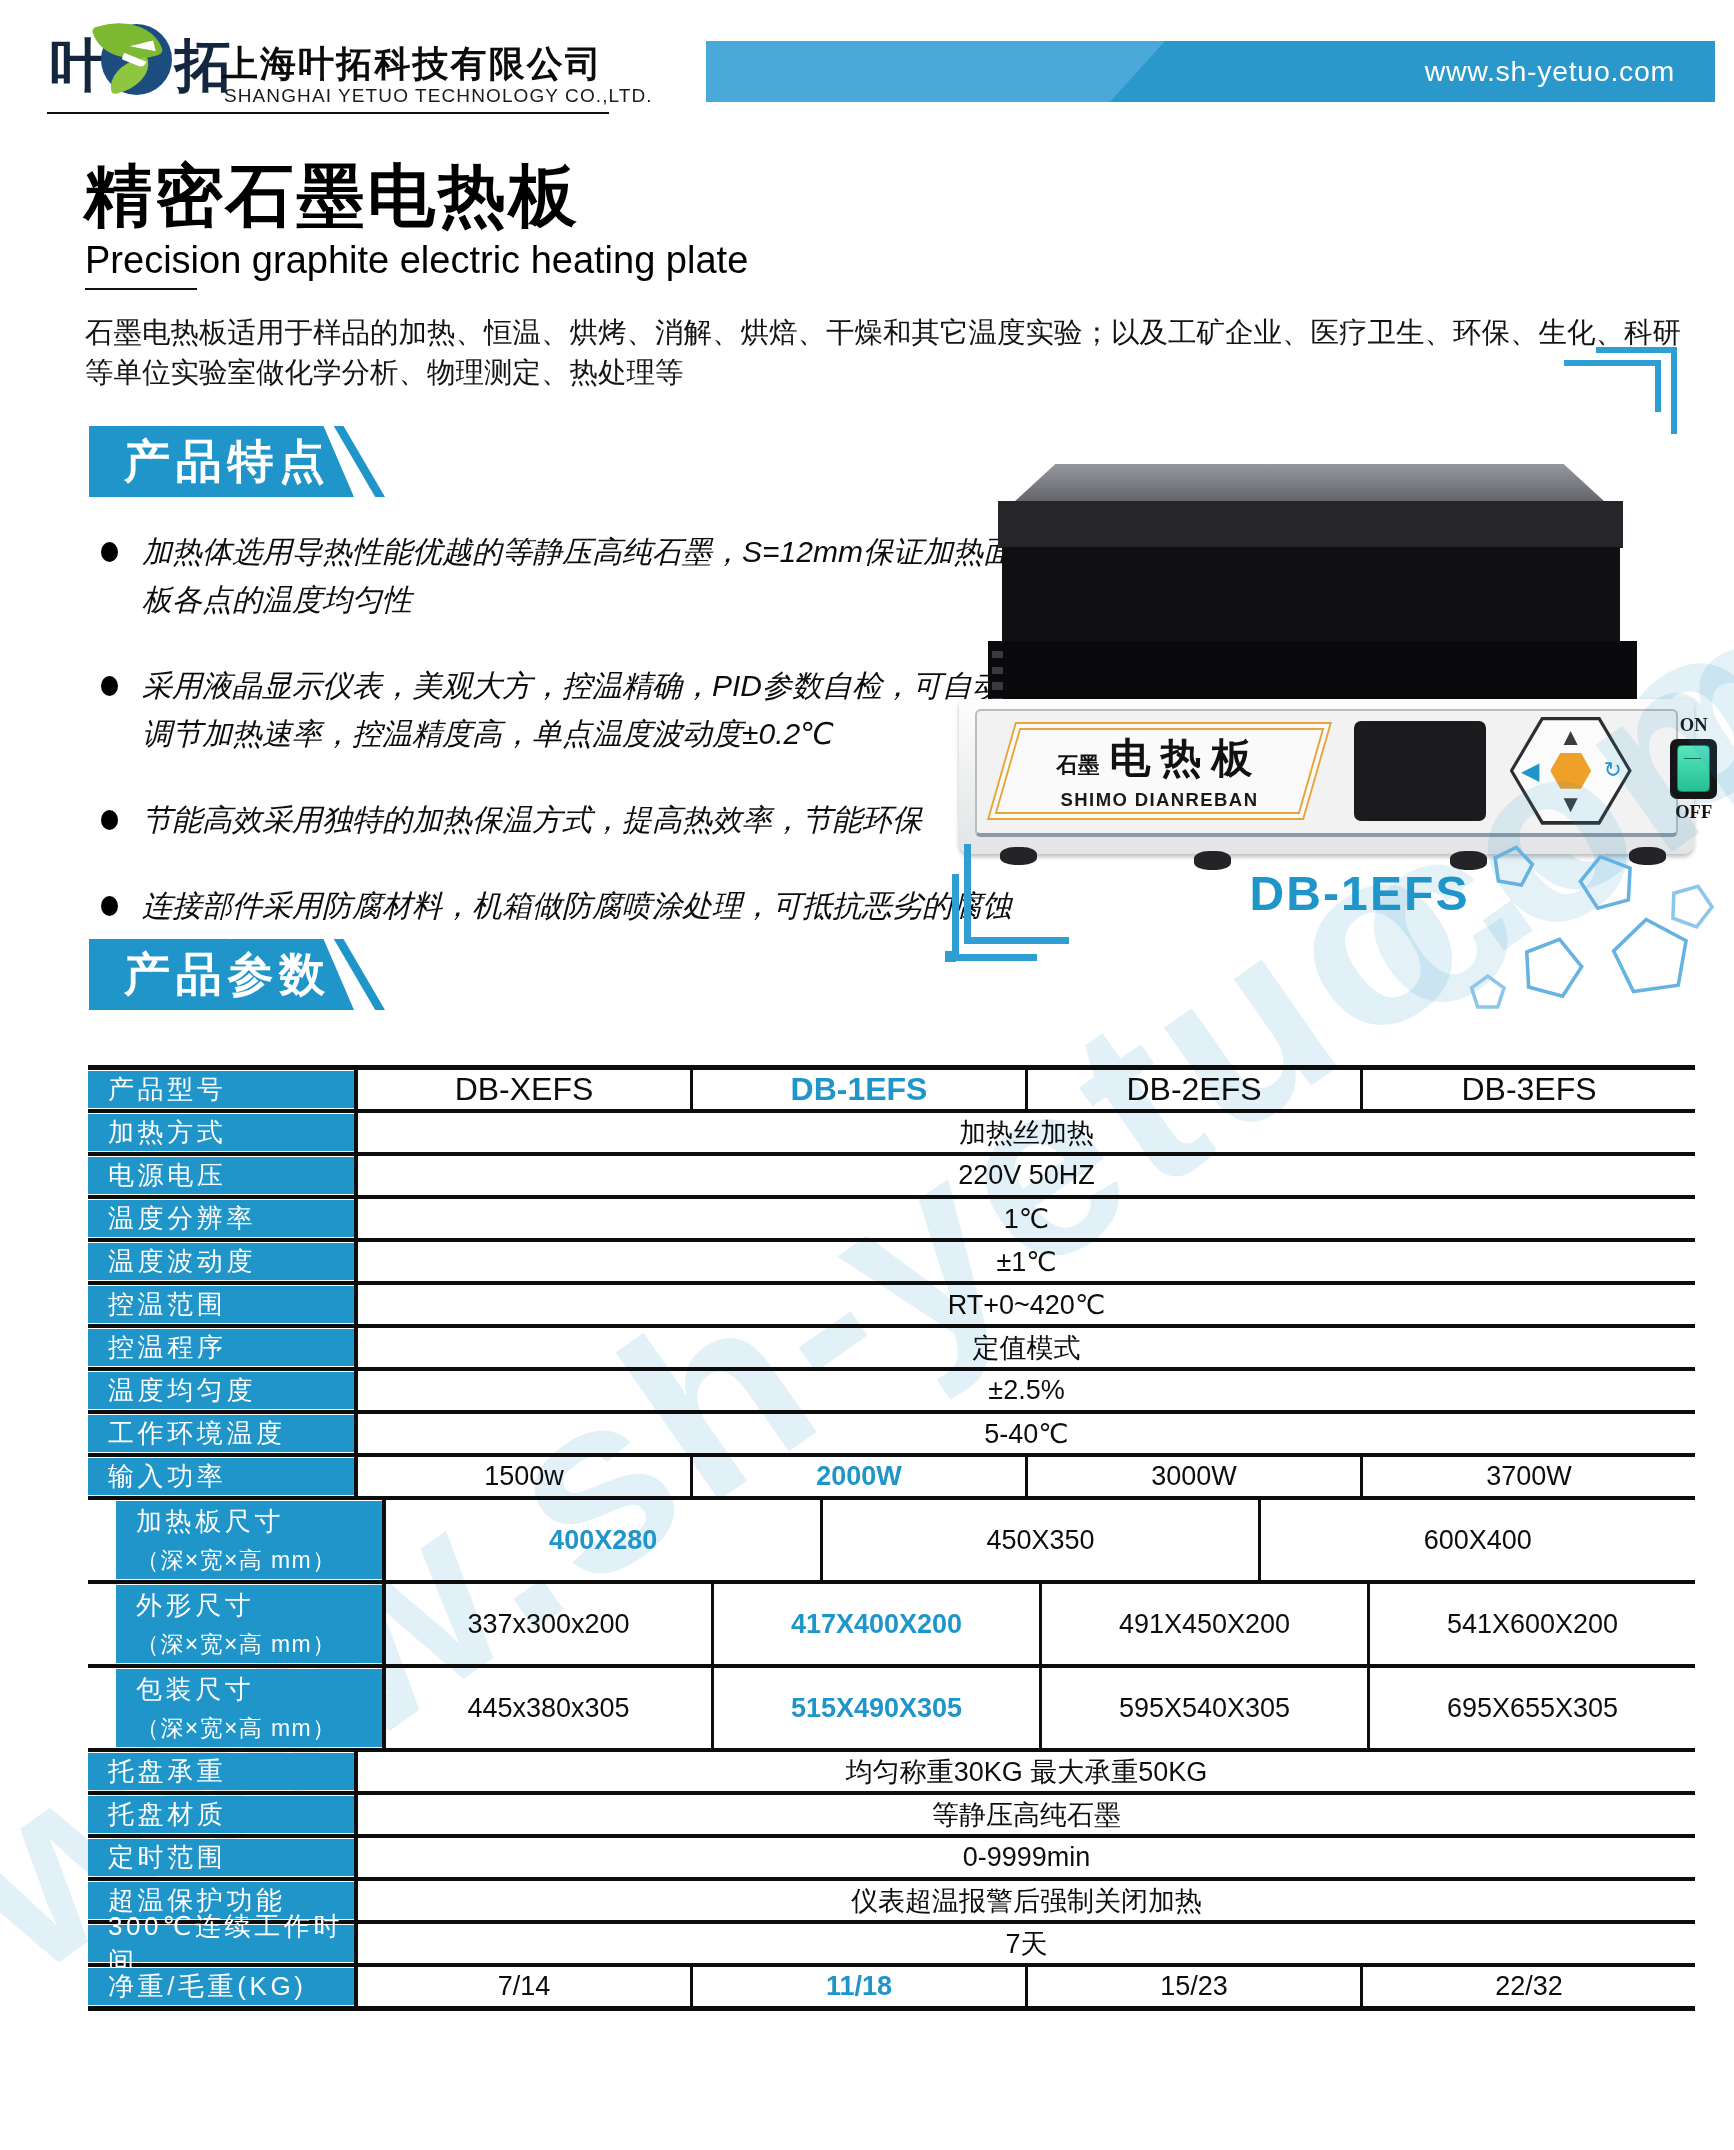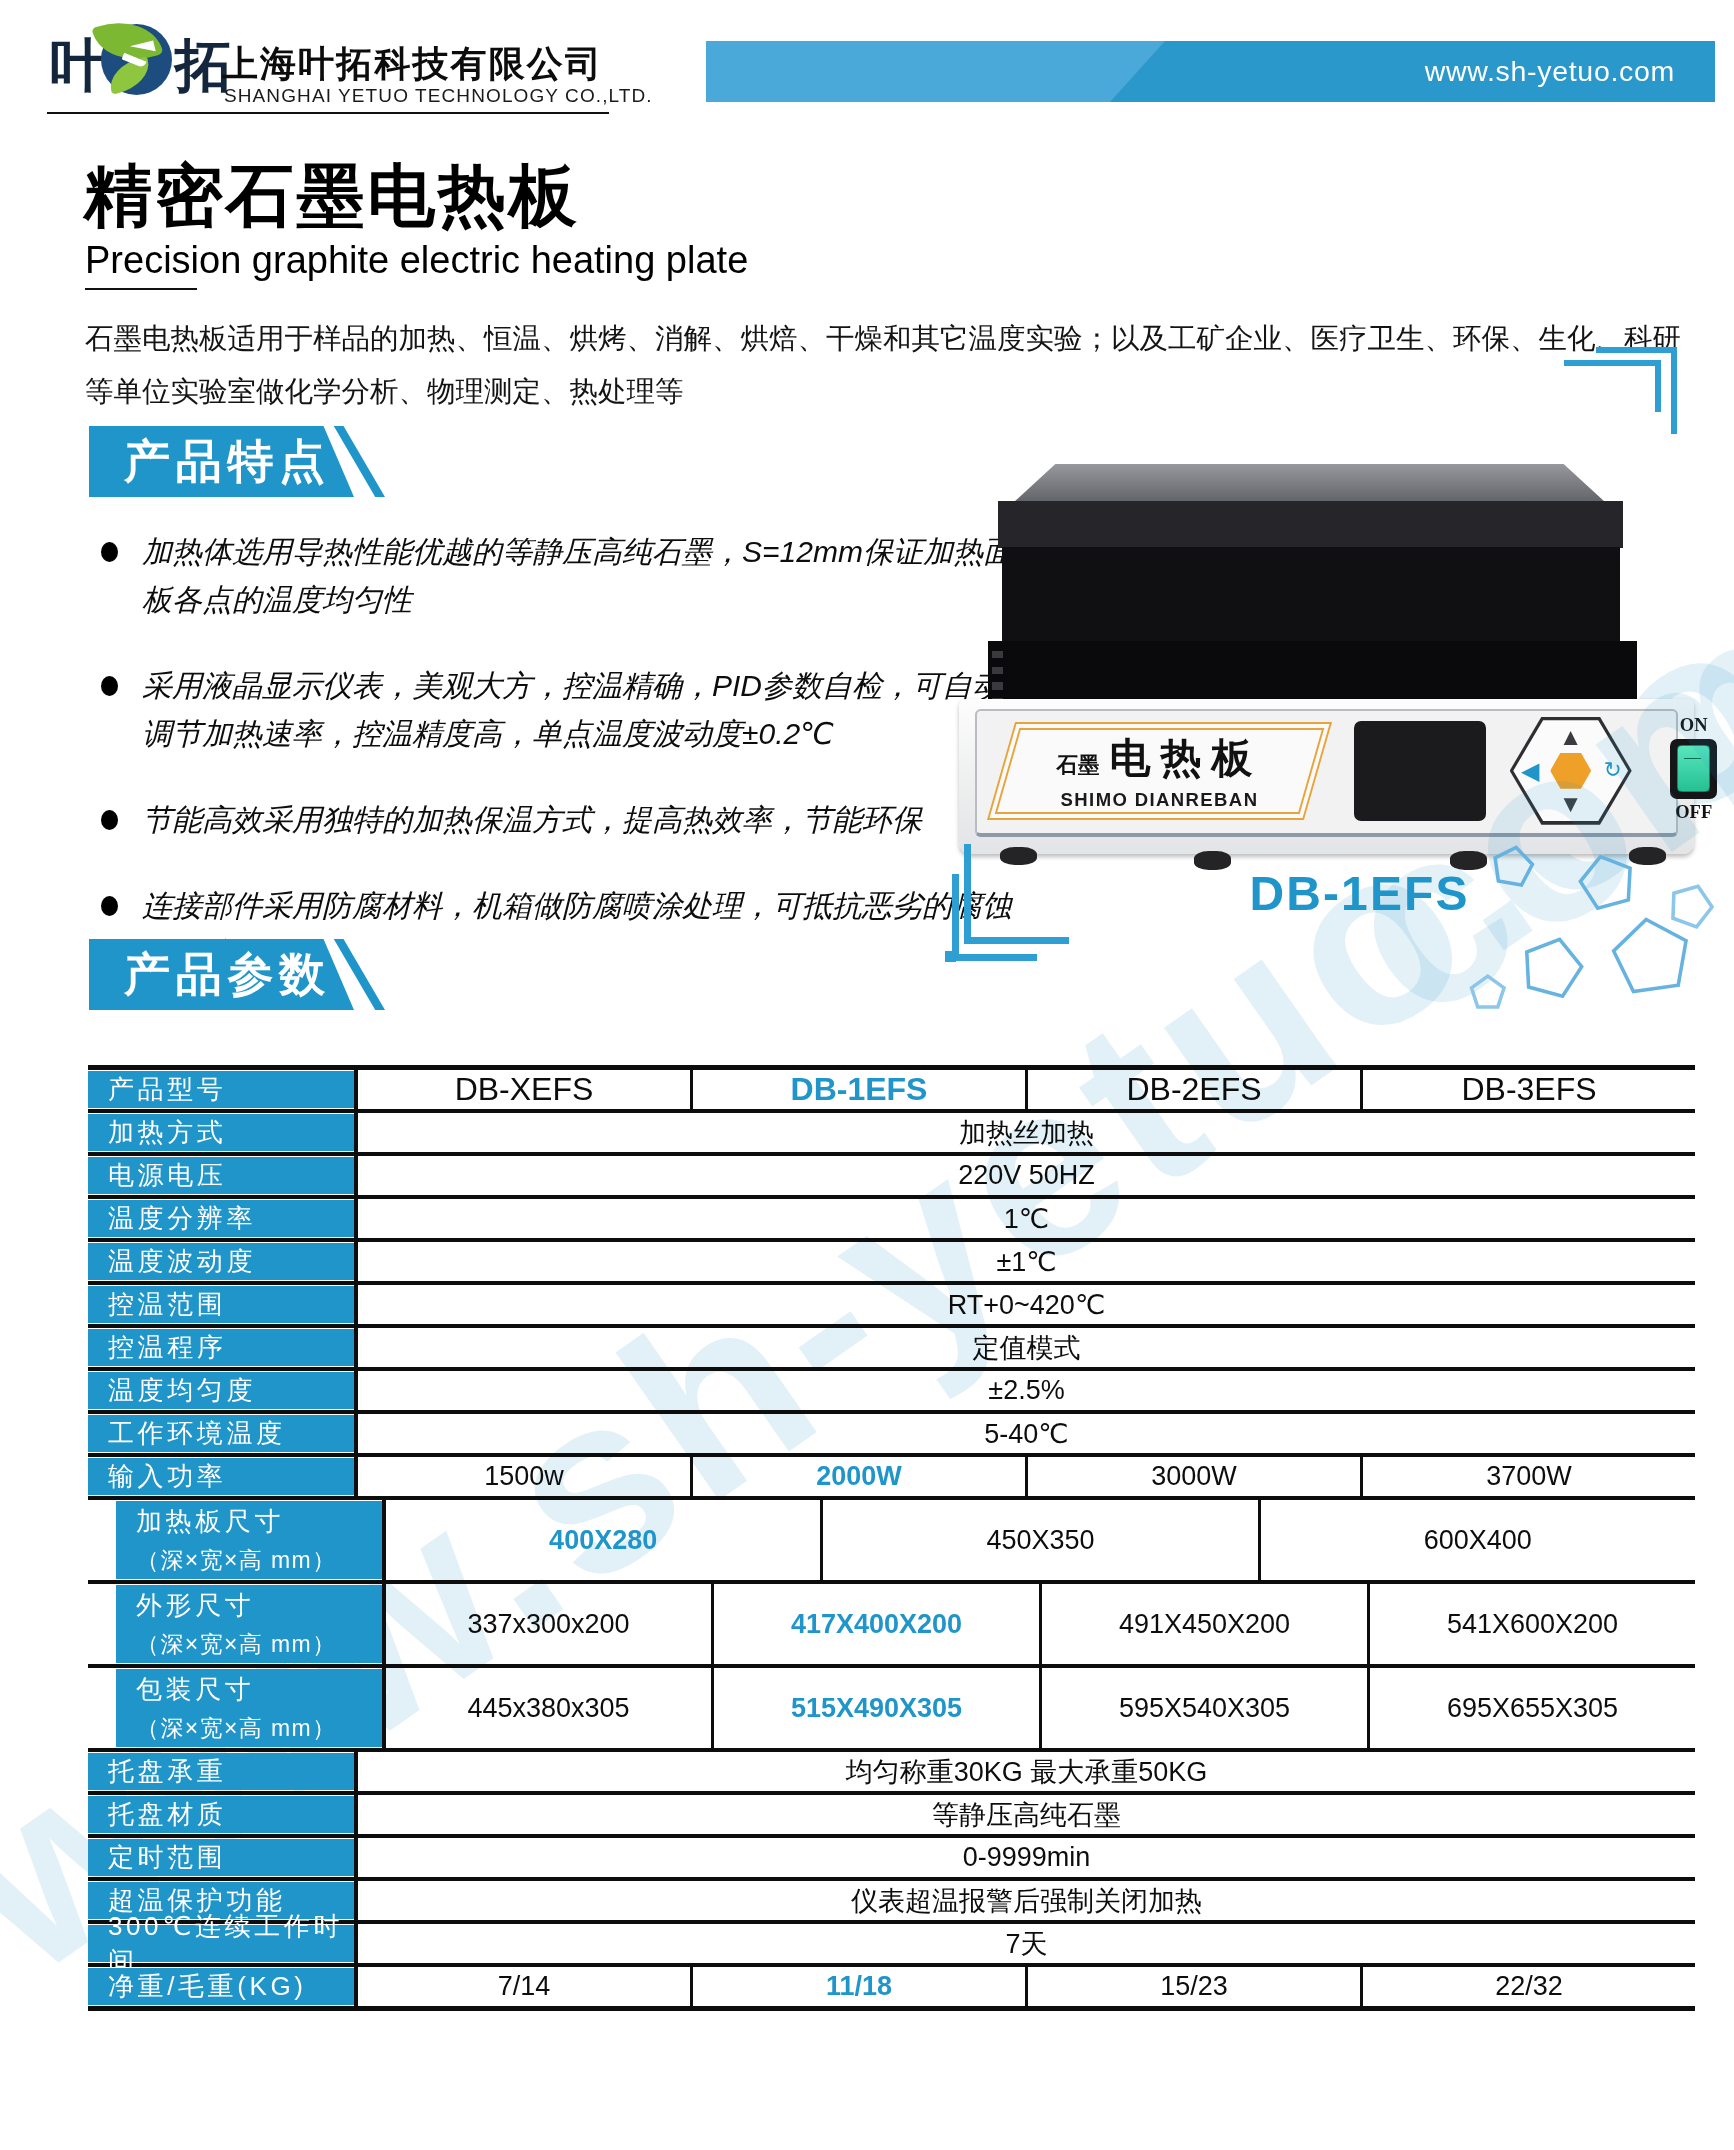--- a/index.html
+++ b/index.html
@@ -32,21 +32,21 @@
   .banner{position:absolute;left:706px;top:41px;width:1009px;height:61px;background:#2b98cc;z-index:2;}
   .banner-light{position:absolute;left:0;top:0;width:459px;height:61px;background:#4ba9da;
     clip-path:polygon(0 0,100% 0,88% 100%,0 100%);}
   .banner-url{position:absolute;right:40px;top:0;height:61px;display:flex;align-items:center;
     color:#ffffff;font-size:28.5px;font-weight:400;letter-spacing:0.7px;}
 
   
   .title-cn{position:absolute;left:84px;top:151px;font-size:68px;font-weight:800;color:#000;letter-spacing:2.8px;}
   .title-en{position:absolute;left:85px;top:239px;font-size:38px;font-weight:400;color:#000000;}
   .title-underline{position:absolute;left:85px;top:288px;width:112px;height:2.1px;background:#111;}
-  .descr{position:absolute;left:85px;top:312px;width:1602px;font-size:28.5px;line-height:53px;color:#141414;z-index:2;}
+  .descr{position:absolute;left:85px;top:312px;width:1602px;font-size:28.5px;line-height:40px;color:#141414;z-index:2;}
 
   
   .badge{position:absolute;left:89px;width:299px;height:71px;z-index:2;}
   .badge-main{position:absolute;left:0;top:0;width:265px;height:71px;background:#2095c9;
     clip-path:polygon(0 0,88.5% 0,100% 100%,0 100%);display:flex;align-items:center;
     padding-left:35px;box-sizing:border-box;color:#fff;font-size:46px;font-weight:700;letter-spacing:5.7px;}
   .badge-sliver{position:absolute;left:235px;top:0;width:61px;height:71px;background:#2095c9;
     clip-path:polygon(16% 0,32% 0,100% 100%,84% 100%);}
 
   

